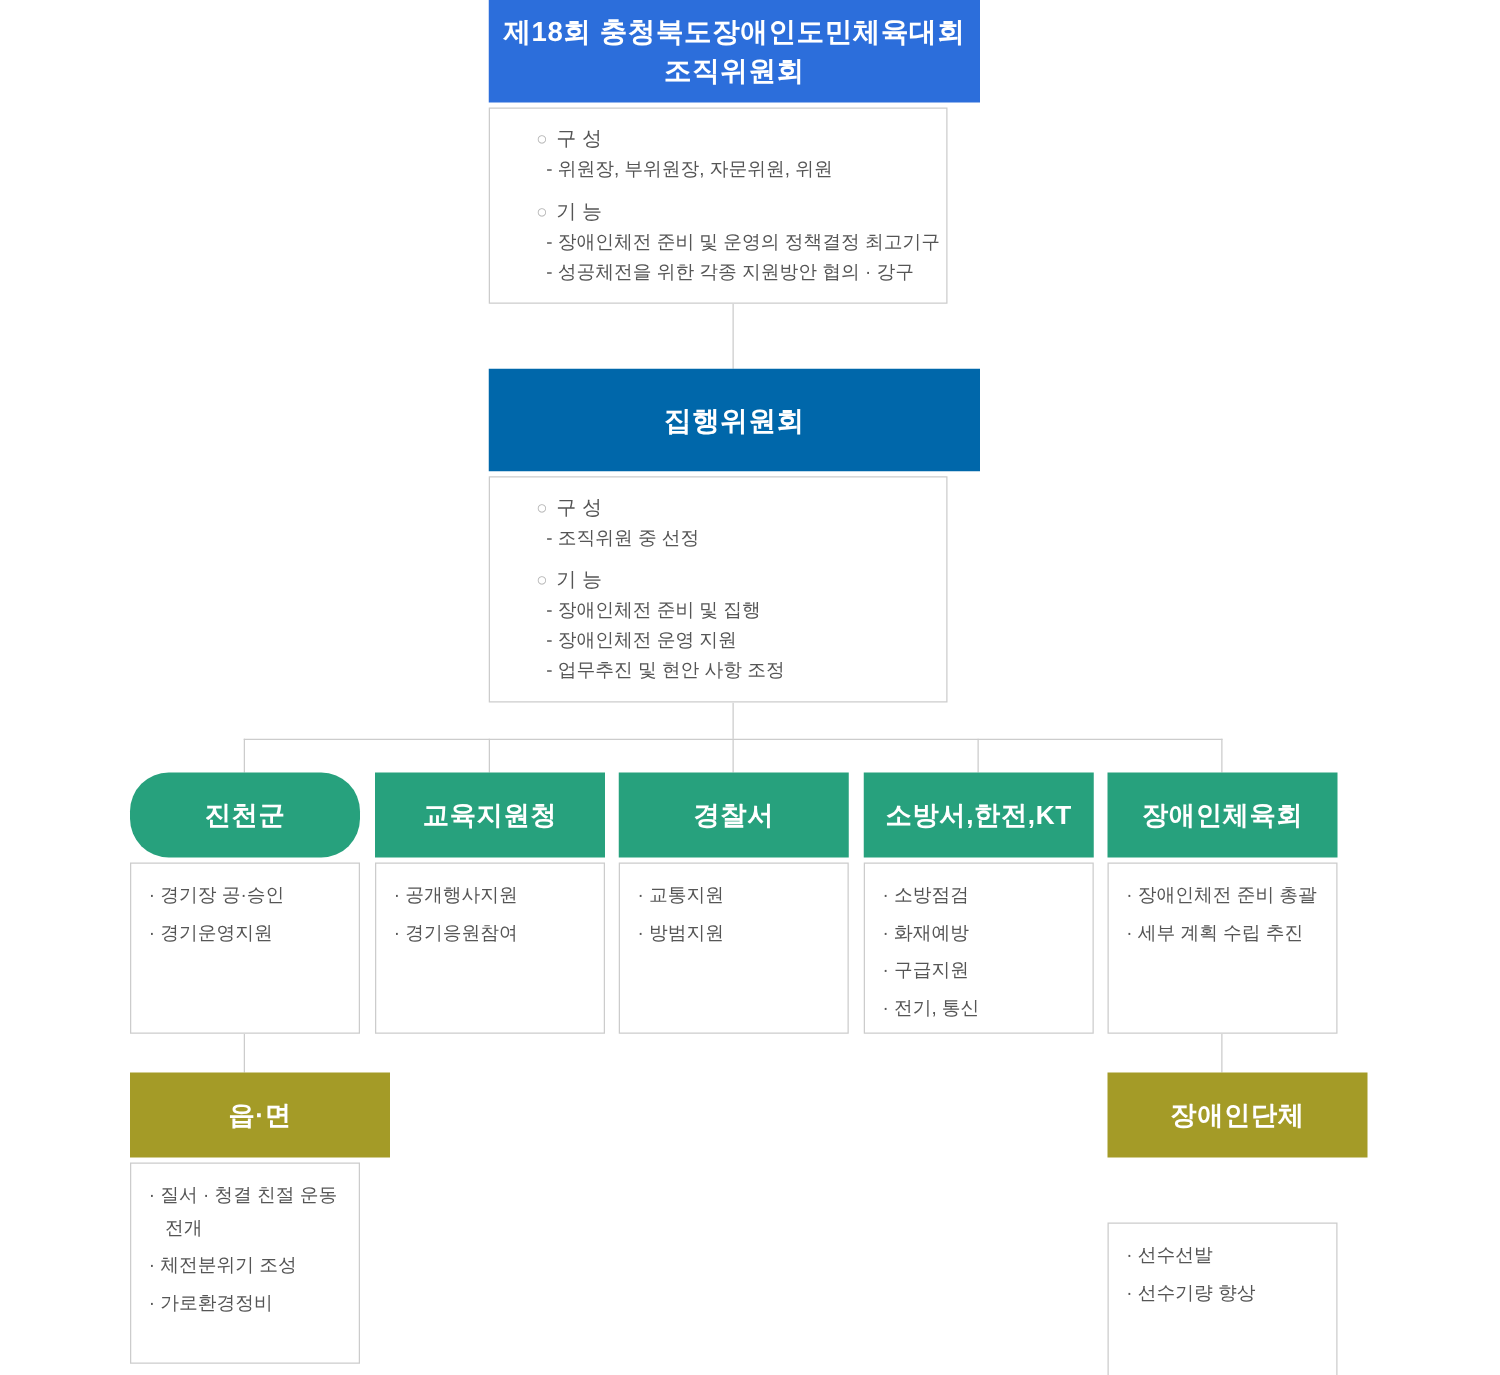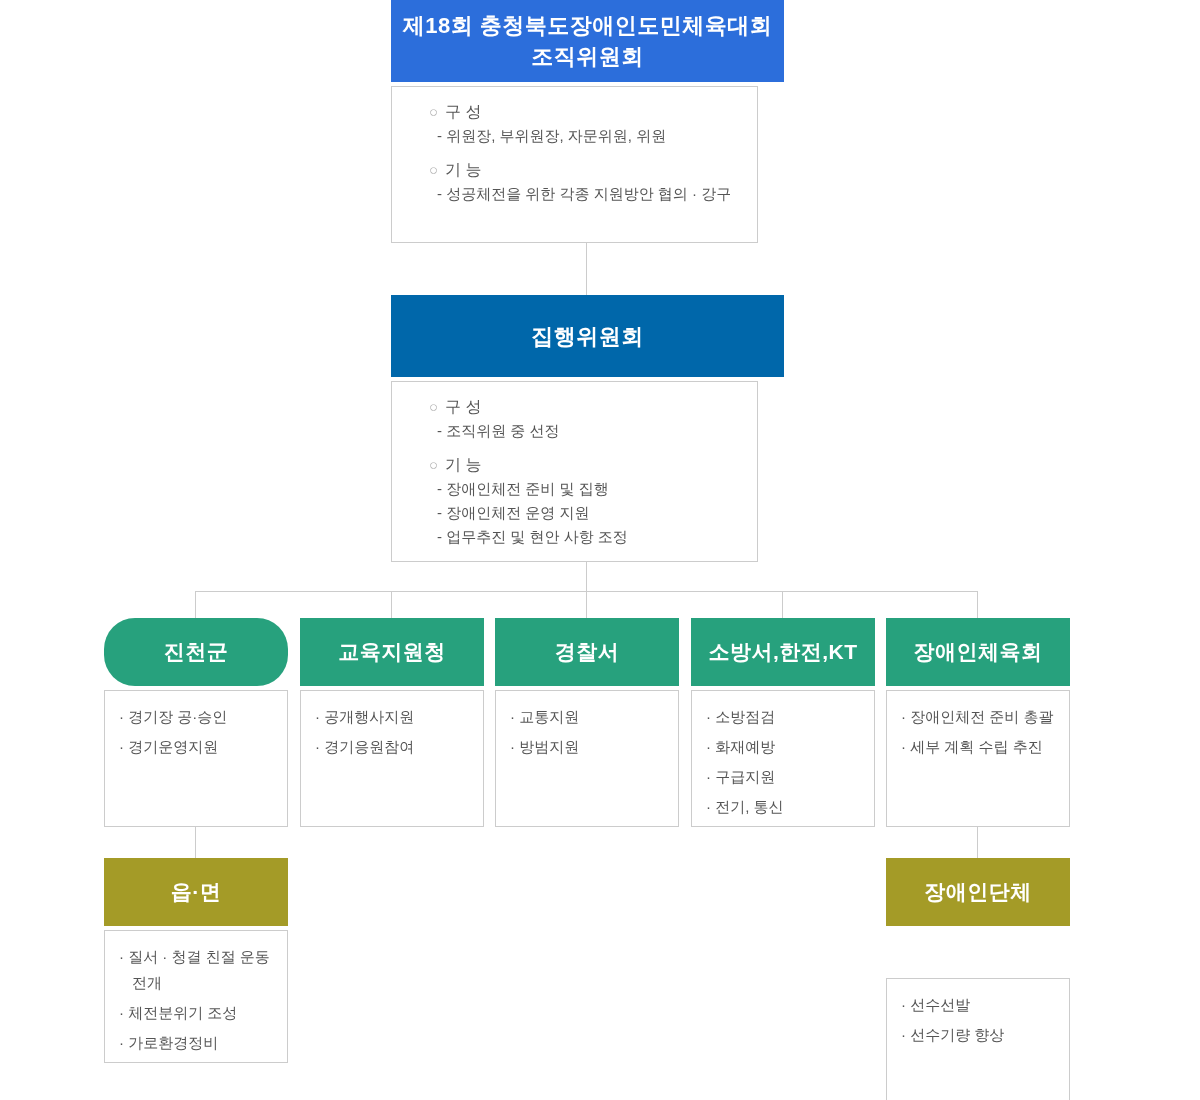--- a/index.html
+++ b/index.html
@@ -15,40 +15,40 @@
   .hdr {
     position:absolute; display:flex; flex-direction:column;
     align-items:center; justify-content:center;
     color:#ffffff; font-weight:bold; text-align:center;
     letter-spacing:0.5px;
   }
   .hdr.main  { left:391px; width:393px; height:82px; font-size:22px; line-height:31px; }
   .blue1 { top:0;     background:#2c6edb; }
   .blue2 { top:295px; background:#0067aa; font-size:23px; }
   .hdr.branch { width:184px; height:68px; top:618px; font-size:21px; background:#27a17d; }
-  .hdr.sub    { width:184px; height:68px; top:858px; font-size:21px; background:#a49b27; }
+  .hdr.sub    { width:208px; height:68px; top:858px; font-size:21px; background:#a49b27; }
 
   .panel {
     position:absolute; box-sizing:border-box; background:#ffffff;
     border:1px solid #cccccc; color:#555555;
   }
   .main-panel { left:391px; width:367px; padding-top:13px; }
   .main-panel.top-panel  { top:86px;  height:157px; }
   .main-panel.exec-panel { top:381px; height:181px; }
   .section + .section { margin-top:10px; }
   .sec-head { padding-left:37px; font-size:16px; line-height:24px; color:#555555; }
   .sec-head .circ { color:#b3b3b3; margin-right:7px; font-size:15px; }
   .sec-item { padding-left:45px; font-size:15px; line-height:24px; }
 
   .b-panel {
     width:184px; top:690px; height:137px;
     padding:13px 8px 0 27px; font-size:15px; line-height:26px;
     word-break:keep-all;
   }
-  .b-panel.sub-panel { top:930px; height:133px; }
+  .b-panel.sub-panel { top:930px; height:161px; }
   .b-item { text-indent:-13px; margin-bottom:4px; }
 </style>
 </head>
 <body>
 
 <div class="canvas">
 
   <div class="line v" style="left:586px; top:243px; height:52px;"></div>
   <div class="line v" style="left:586px; top:562px; height:29px;"></div>
   <div class="line h" style="left:195px; top:591px; width:783px;"></div>
@@ -64,20 +64,21 @@
     <span>제18회 충청북도장애인도민체육대회</span>
     <span>조직위원회</span>
   </div>
   <div class="panel main-panel top-panel">
     <div class="section">
       <div class="sec-head"><span class="circ">○</span><span>구 성</span></div>
       <div class="sec-item">- 위원장, 부위원장, 자문위원, 위원</div>
     </div>
     <div class="section">
       <div class="sec-head"><span class="circ">○</span><span>기 능</span></div>
+      <div class="sec-item">- 장애인체전 준비 및 운영의 정책결정 최고기구</div>
       <div class="sec-item">- 성공체전을 위한 각종 지원방안 협의 · 강구</div>
     </div>
   </div>
 
   <div class="hdr main blue2">
     <span>집행위원회</span>
   </div>
   <div class="panel main-panel exec-panel">
     <div class="section">
       <div class="sec-head"><span class="circ">○</span><span>구 성</span></div>

